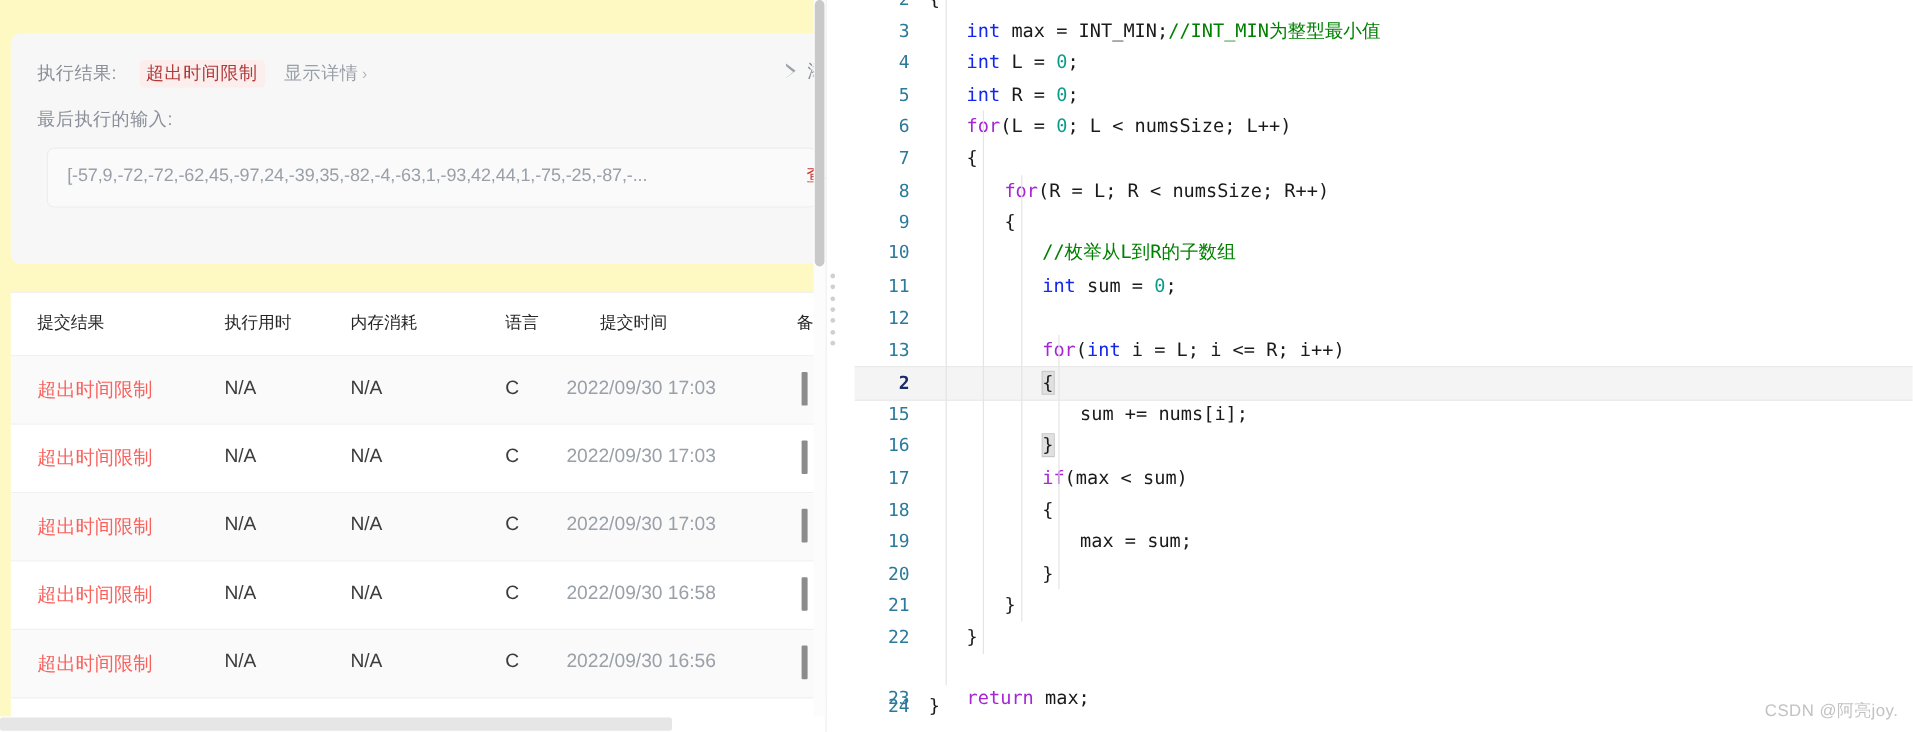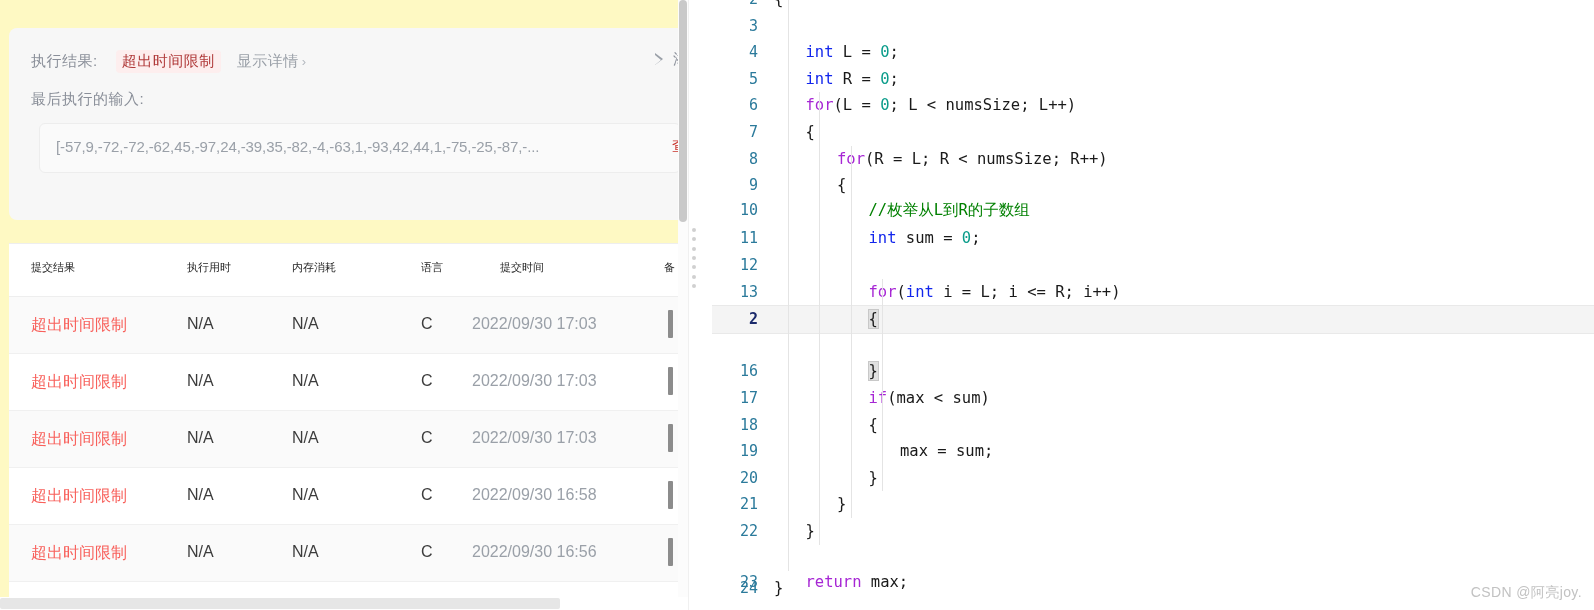--- a/index.html
+++ b/index.html
@@ -74,21 +74,21 @@
   
   .sub-table{
     position:absolute;left:9px;top:243px;width:680px;height:356px;
     background:#ffffff;border-top:1px solid #eeeeee;overflow:hidden;
   }
   .thead{
     position:relative;height:52px;border-bottom:1px solid #eeeeee;
     background:#ffffff;
   }
   .th{
-    position:absolute;top:16px;font-size:11px;color:#262626;white-space:nowrap;
+    position:absolute;top:16px;font-size:14px;color:#262626;white-space:nowrap;
   }
   .tr{
     position:relative;height:56px;border-bottom:1px solid #f0f0f0;
   }
   .tr.odd{background:#fafafa;}
   .tr.even{background:#ffffff;}
   .td{
     position:absolute;top:18px;font-size:16px;white-space:nowrap;
   }
   .td-status{color:#f8615c;}
@@ -263,32 +263,33 @@
         <i></i>
         <i></i>
         <i></i>
     </div>
   </div>
 
   <div class="code-panel">
     <div class="gutter"></div>
     <div class="code-area" id="code-host">
         <div class="cline" style="top: -14px;"><span class="lnum">2</span><span class="ctext" style="left: 62px;"><span>{</span></span></div>
-        <div class="cline" style="top: 12.6px;"><span class="lnum">3</span></div>
+        <div class="cline" style="top: 12.6px;"><span class="lnum">3</span><span class="ctext" style="left: 93.5px;"><span class="ty">int</span><span> max = INT_MIN;</span><span class="cmt">//INT_MIN为整型最小值</span></span></div>
         <div class="cline" style="top: 39.2px;"><span class="lnum">4</span><span class="ctext" style="left: 93.5px;"><span class="ty">int</span><span> L = </span><span class="num">0</span><span>;</span></span></div>
         <div class="cline" style="top: 65.8px;"><span class="lnum">5</span><span class="ctext" style="left: 93.5px;"><span class="ty">int</span><span> R = </span><span class="num">0</span><span>;</span></span></div>
         <div class="cline" style="top: 92.4px;"><span class="lnum">6</span><span class="ctext" style="left: 93.5px;"><span class="kw">for</span><span>(L = </span><span class="num">0</span><span>; L &lt; numsSize; L++)</span></span></div>
         <div class="cline" style="top: 119px;"><span class="lnum">7</span><span class="ctext" style="left: 93.5px;"><span>{</span></span></div>
         <div class="cline" style="top: 145.6px;"><span class="lnum">8</span><span class="ctext" style="left: 125px;"><span class="kw">for</span><span>(R = L; R &lt; numsSize; R++)</span></span></div>
         <div class="cline" style="top: 172.2px;"><span class="lnum">9</span><span class="ctext" style="left: 125px;"><span>{</span></span></div>
         <div class="cline" style="top: 197px;"><span class="lnum">10</span><span class="ctext" style="left: 156.5px;"><span class="cmt">//枚举从L到R的子数组</span></span></div>
         <div class="cline" style="top: 225.4px;"><span class="lnum">11</span><span class="ctext" style="left: 156.5px;"><span class="ty">int</span><span> sum = </span><span class="num">0</span><span>;</span></span></div>
         <div class="cline" style="top: 252px;"><span class="lnum">12</span></div>
         <div class="cline" style="top: 278.6px;"><span class="lnum">13</span><span class="ctext" style="left: 156.5px;"><span class="kw">for</span><span>(</span><span class="ty">int</span><span> i = L; i &lt;= R; i++)</span></span></div>
         <div class="cline active" style="top: 305.2px;"><span class="lnum act">2</span><span class="ctext" style="left: 156.5px;"><span class="brace-hl">{</span></span></div>
+        <div class="cline" style="top: 331.8px;"><span class="lnum">15</span><span class="ctext" style="left: 188px;"><span>sum += nums[i];</span></span></div>
         <div class="cline" style="top: 358.4px;"><span class="lnum">16</span><span class="ctext" style="left: 156.5px;"><span class="brace-hl">}</span></span></div>
         <div class="cline" style="top: 385px;"><span class="lnum">17</span><span class="ctext" style="left: 156.5px;"><span class="kw">if</span><span>(max &lt; sum)</span></span></div>
         <div class="cline" style="top: 411.6px;"><span class="lnum">18</span><span class="ctext" style="left: 156.5px;"><span>{</span></span></div>
         <div class="cline" style="top: 438.2px;"><span class="lnum">19</span><span class="ctext" style="left: 188px;"><span>max = sum;</span></span></div>
         <div class="cline" style="top: 464.8px;"><span class="lnum">20</span><span class="ctext" style="left: 156.5px;"><span>}</span></span></div>
         <div class="cline" style="top: 491.4px;"><span class="lnum">21</span><span class="ctext" style="left: 125px;"><span>}</span></span></div>
         <div class="cline" style="top: 518px;"><span class="lnum">22</span><span class="ctext" style="left: 93.5px;"><span>}</span></span></div>
         <div class="cline" style="top: 544.6px; margin-top: 24px;"><span class="lnum">23</span><span class="ctext" style="left: 93.5px;"><span class="kw">return</span><span> max;</span></span></div>
         <div class="cline" style="top: 575px;"><span class="lnum">24</span><span class="ctext" style="left: 62px;"><span>}</span></span></div>
         <div class="iguide" style="left: 75.75px; top: -40.6px; height: 611.8px;"></div>

